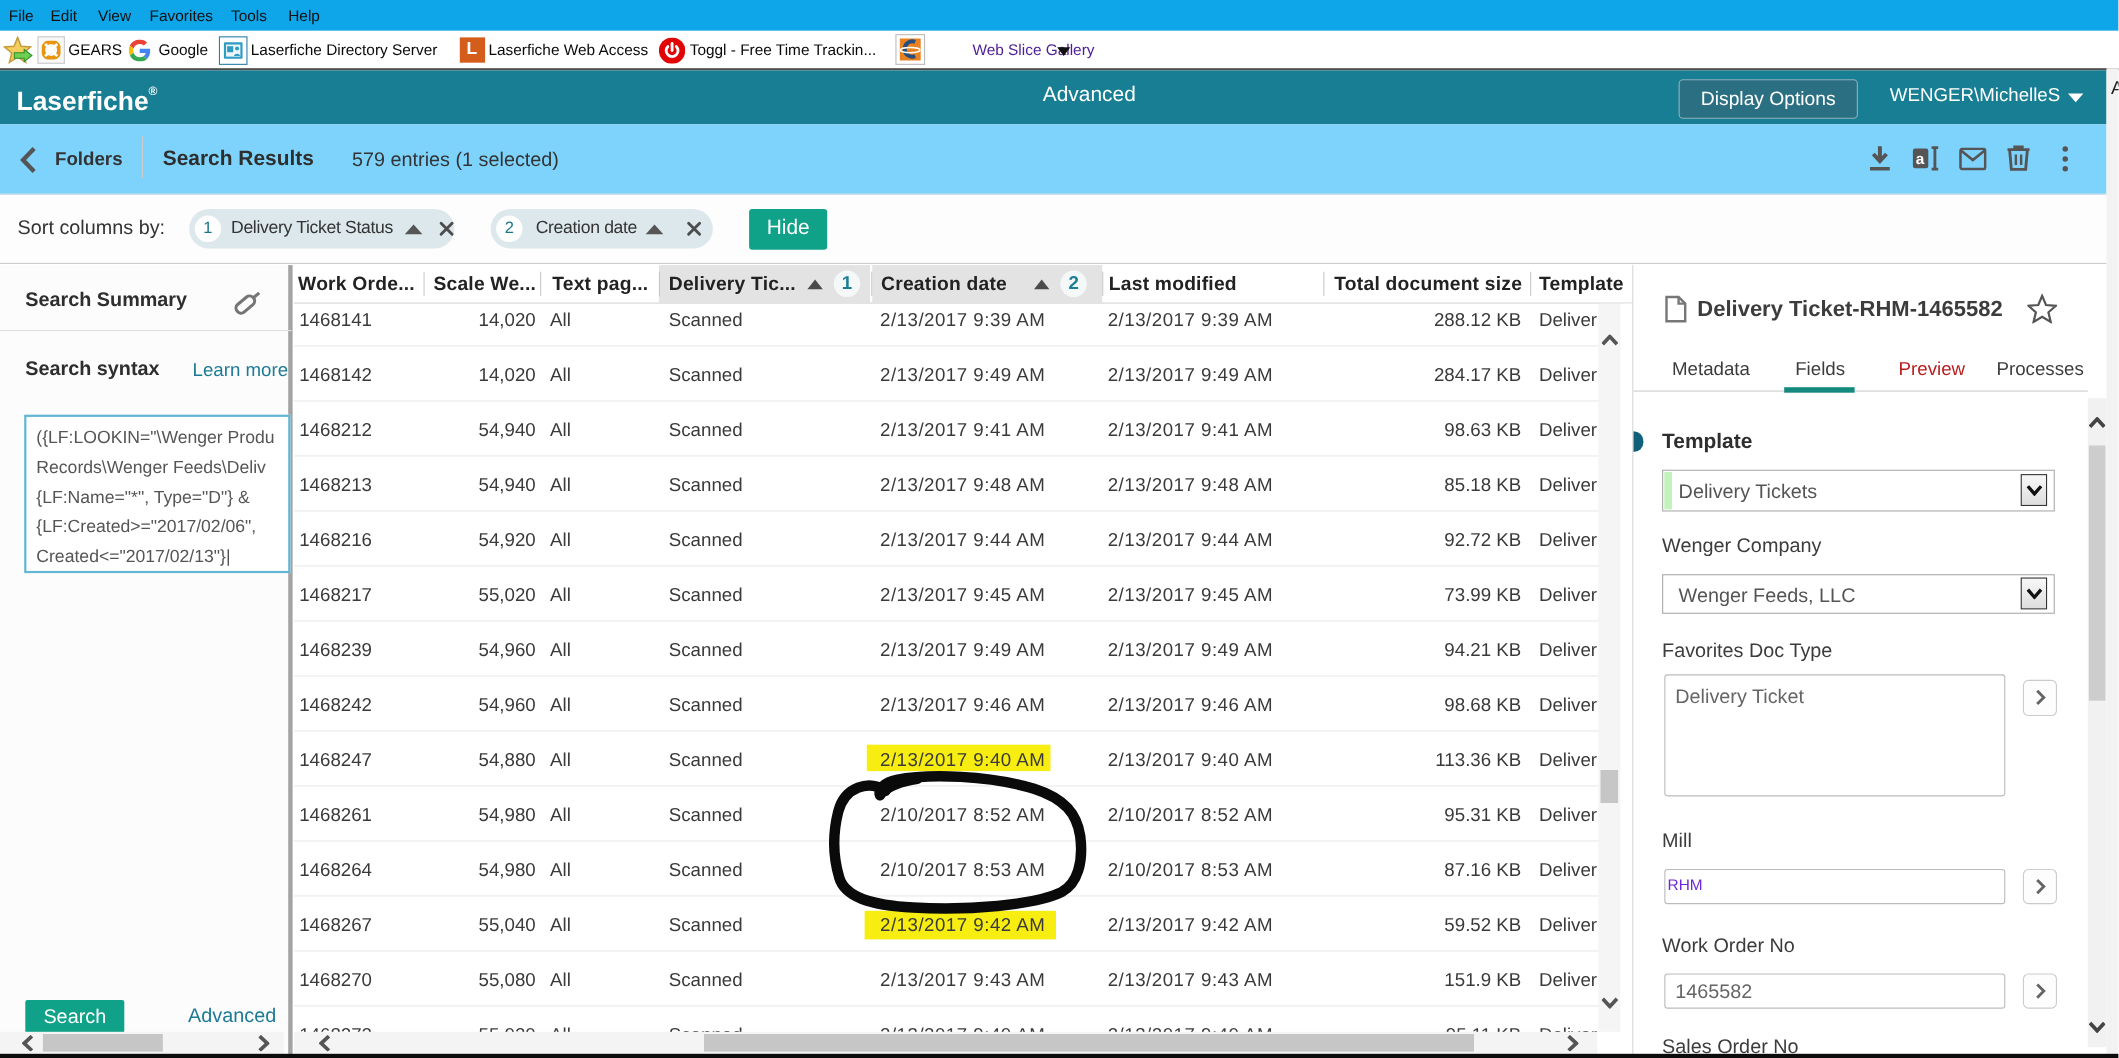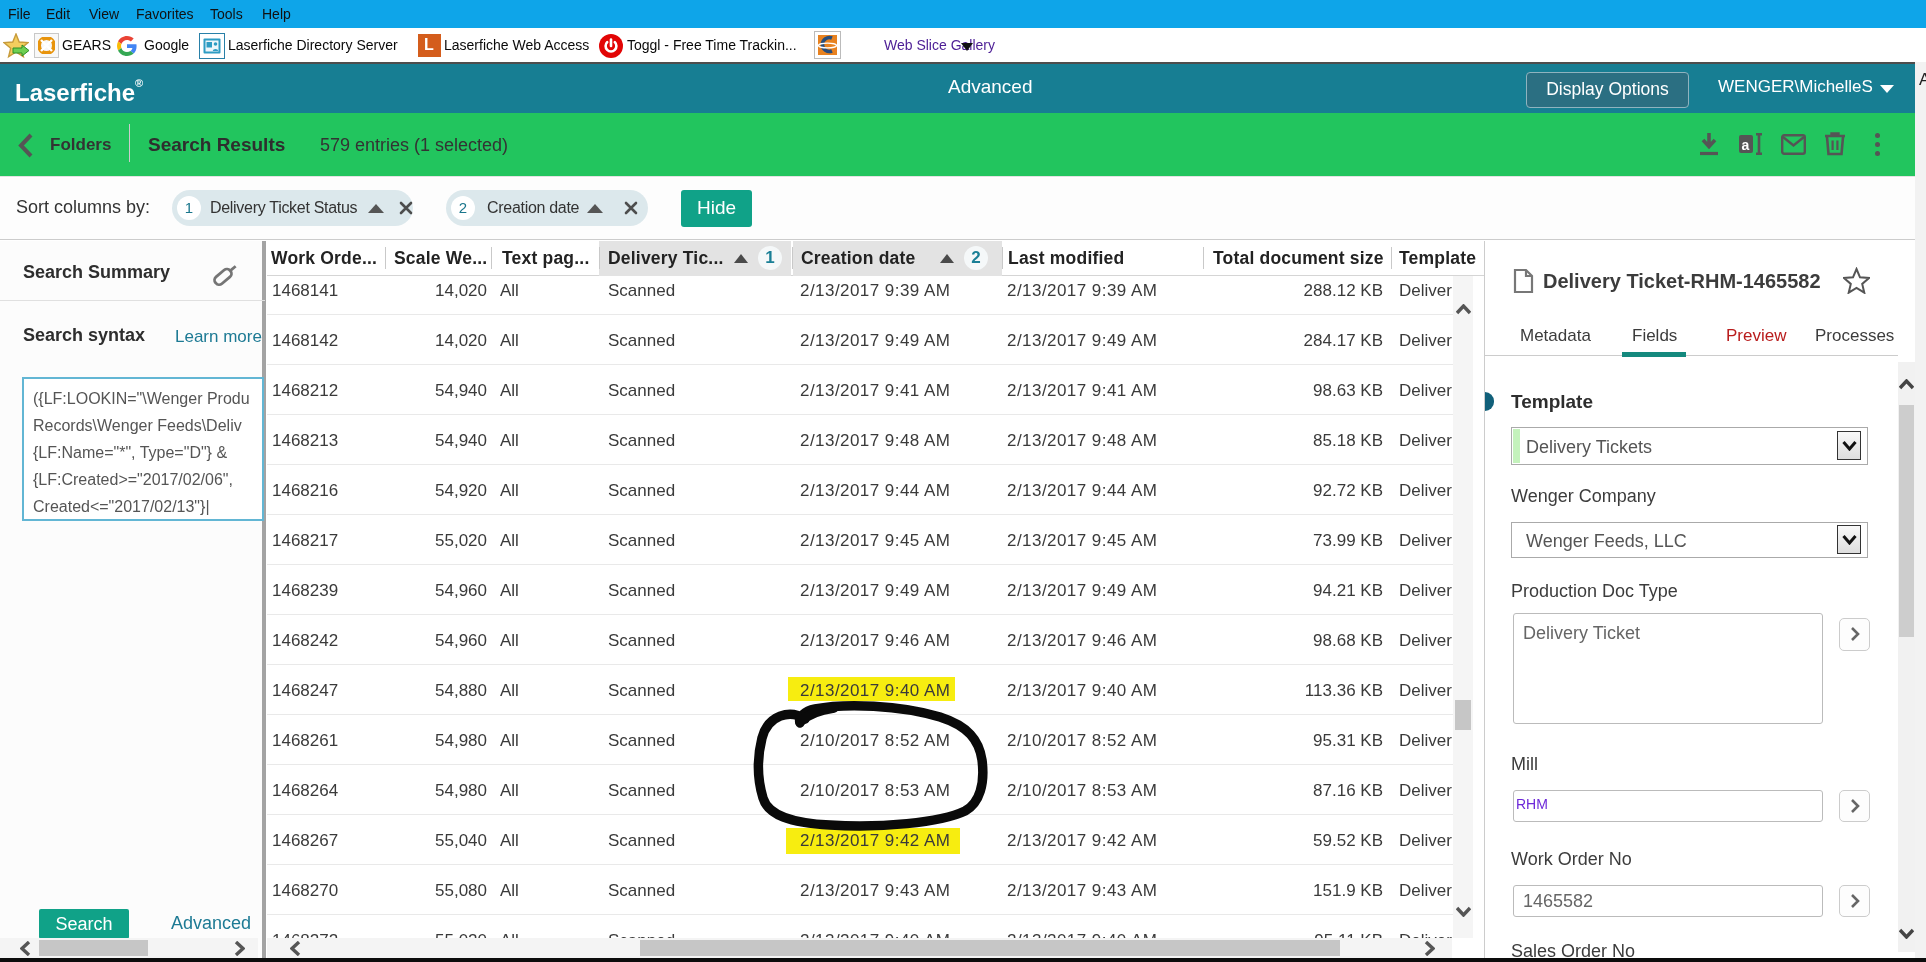--- a/index.html
+++ b/index.html
@@ -18,21 +18,21 @@
 #searchgrp { left:482px; top:8px; width:448px; height:34px; background:#fff; }
 #searchdrop { left:0; top:0; width:46px; height:34px; background:#e5e4e3; border-right:2px solid #2eb872; }
 #searchdrop:after { content:""; position:absolute; left:17px; top:14px; border:6px solid transparent; border-top:8px solid #1a1a1a; border-bottom:none; }
 #searchinput { left:58px; top:6px; font-size:19px; color:#8a8a8a; }
 #searchbtn { left:396px; top:0; width:52px; height:34px; background:#70c375; border-radius:0 3px 3px 0; }
 #advanced { left:948px; top:12px; color:#fff; font-size:19px; }
 #dispopt { left:1526px; top:8px; width:163px; height:36px; border:1.5px solid #8fb3bf; border-radius:4px; background:#2b6f82; color:#fff; font-size:17.5px; text-align:center; line-height:33px; }
 #username { left:1718px; top:13px; color:#fff; font-size:17px; }
 #userarr { left:1880px; top:21px; border:7px solid transparent; border-top:8px solid #fff; border-bottom:none; }
 
-#toolbar { left:0; top:113px; width:1915px; height:64px; background:#22c55e; border-bottom:1px solid #e3e3e3; }
+#toolbar { left:0; top:113px; width:1915px; height:64px; background:#7dd3fc; border-bottom:1px solid #e3e3e3; }
 #folders { left:50px; top:22px; font-size:17px; font-weight:bold; color:#333; }
 #tb-divider { left:129px; top:11px; width:1px; height:38px; background:#ccc; }
 #sres { left:148px; top:21px; font-size:19px; font-weight:bold; color:#2e2e2e; }
 #entries { left:320px; top:22px; font-size:18px; color:#333; }
 
 #sortrow { left:0; top:178px; width:1915px; height:62px; background:#fdfdfd; border-bottom:1px solid #ccc; }
 #sortlbl { left:16px; top:19px; font-size:18px; color:#333; }
 .pill { position:absolute; top:12px; height:36px; background:#dce8ec; border-radius:18px; }
 .pill .num { position:absolute; left:5px; top:6px; width:24px; height:24px; border-radius:50%; background:#fff; color:#19768c; font-size:15px; text-align:center; line-height:24px; }
 .pill .ptxt { position:absolute; left:38px; top:9px; font-size:16px; letter-spacing:-0.3px; color:#333; white-space:nowrap; }
@@ -40,21 +40,21 @@
 #pill1 { left:172px; width:241px; }
 #pill2 { left:446px; width:202px; }
 #hidebtn { left:681px; top:12px; width:71px; height:37px; background:#10a288; border-radius:3px; color:#fff; font-size:19px; text-align:center; line-height:36px; }
 
 #leftpanel { left:0; top:241px; width:266px; height:721px; background:#fcfcfc; border-right:4px solid #a3a3a3; }
 #ss-title { left:23px; top:21px; font-size:18px; font-weight:bold; color:#2e2e2e; }
 #ss-divider { left:0px; top:59px; width:265px; height:1px; background:#e0e0e0; }
 #syntax-lbl { left:23px; top:84px; font-size:18px; font-weight:bold; color:#2e2e2e; }
 #learnmore { left:175px; top:86px; font-size:17px; color:#1d7a94; }
 #syntaxbox { left:22px; top:136px; width:242px; height:144px; border:2px solid #62b6d4; background:#fff; font-size:16px; color:#555; line-height:27px; padding:6px 0 0 9px; white-space:pre; overflow:hidden;}
-#searchbtn2 { left:23px; top:668px; width:90px; height:30px; background:#10a288; border-radius:2px; color:#fff; font-size:18px; text-align:center; line-height:30px;margin-left:16px; }
+#searchbtn2 { left:23px; top:668px; width:90px; height:30px; background:#10a288; border-radius:2px; color:#fff; font-size:18px; text-align:center; line-height:30px; }
 #advanced2 { left:171px; top:672px; font-size:18px; color:#1d7a94; }
 
 #table { left:267px; top:241px; width:1217px; height:721px; background:#fff; overflow:hidden; }
 .th { position:absolute; top:-1px; height:35px; font-size:17.5px; font-weight:bold; color:#222; letter-spacing:0.2px; }
 .thsep { position:absolute; top:6px; width:1px; height:22px; background:#c9c9c9; }
 .sortbg { position:absolute; top:0px; height:35px; background:#e3e3e3; }
 .row { position:absolute; width:1217px; height:50px; border-bottom:1px solid #e9e9e9; font-size:17px; color:#3a3a3a; }
 .c1 { position:absolute; top:16px; left:5px; }
 .c2 { position:absolute; top:16px; left:168px; width:51px; text-align:right; }
 .c3 { position:absolute; top:16px; left:233px; }
@@ -429,21 +429,21 @@
 <svg class="abs" style="left:357px;top:199px" width="15" height="11" viewBox="0 0 15 11">
       <path d="M1.5 2 L7.5 9 L13.5 2" fill="none" stroke="#111" stroke-width="3"></path>
     </svg>
 <div class="abs" style="left:26px;top:245px;font-size:18px;color:#3c3c3c">Wenger Company</div>
 <div class="abs" style="left:26px;top:281px;width:357px;height:36px;border:1px solid #aaa;background:#fff"></div>
 <div class="abs" style="left:41px;top:290px;font-size:18px;color:#555">Wenger Feeds, LLC</div>
 <div class="abs" style="left:352px;top:284px;width:24px;height:29px;border:1px solid #333;background:linear-gradient(#f8f8f8,#ddd)"></div>
 <svg class="abs" style="left:357px;top:293px" width="15" height="11" viewBox="0 0 15 11">
       <path d="M1.5 2 L7.5 9 L13.5 2" fill="none" stroke="#111" stroke-width="3"></path>
     </svg>
-<div class="abs" style="left:26px;top:340px;font-size:18px;color:#3c3c3c">Production Doc Type</div>
+<div class="abs" style="left:26px;top:340px;font-size:18px;color:#3c3c3c">Favorites Doc Type</div>
 <div class="abs" style="left:28px;top:372px;width:310px;height:111px;border:1px solid #bbb;border-radius:3px;background:#fff"></div>
 <div class="abs" style="left:38px;top:382px;font-size:18px;color:#666">Delivery Ticket</div>
 <div class="abs" style="left:354px;top:377px;width:31px;height:33px;border:1px solid #ccc;border-radius:5px;background:#fdfdfd"></div>
 <svg class="abs" style="left:365px;top:385px" width="10" height="16" viewBox="0 0 10 16">
       <path d="M2 2 L8 8 L2 14" fill="none" stroke="#666" stroke-width="2.6"></path>
     </svg>
 <div class="abs" style="left:26px;top:513px;font-size:18px;color:#3c3c3c">Mill</div>
 <div class="abs" style="left:28px;top:549px;width:310px;height:32px;border:1px solid #bbb;border-radius:3px;background:#fff"></div>
 <div class="abs" style="left:31px;top:555px;font-size:14px;color:#6d28d9">RHM</div>
 <div class="abs" style="left:354px;top:549px;width:31px;height:32px;border:1px solid #ccc;border-radius:5px;background:#fdfdfd"></div>

